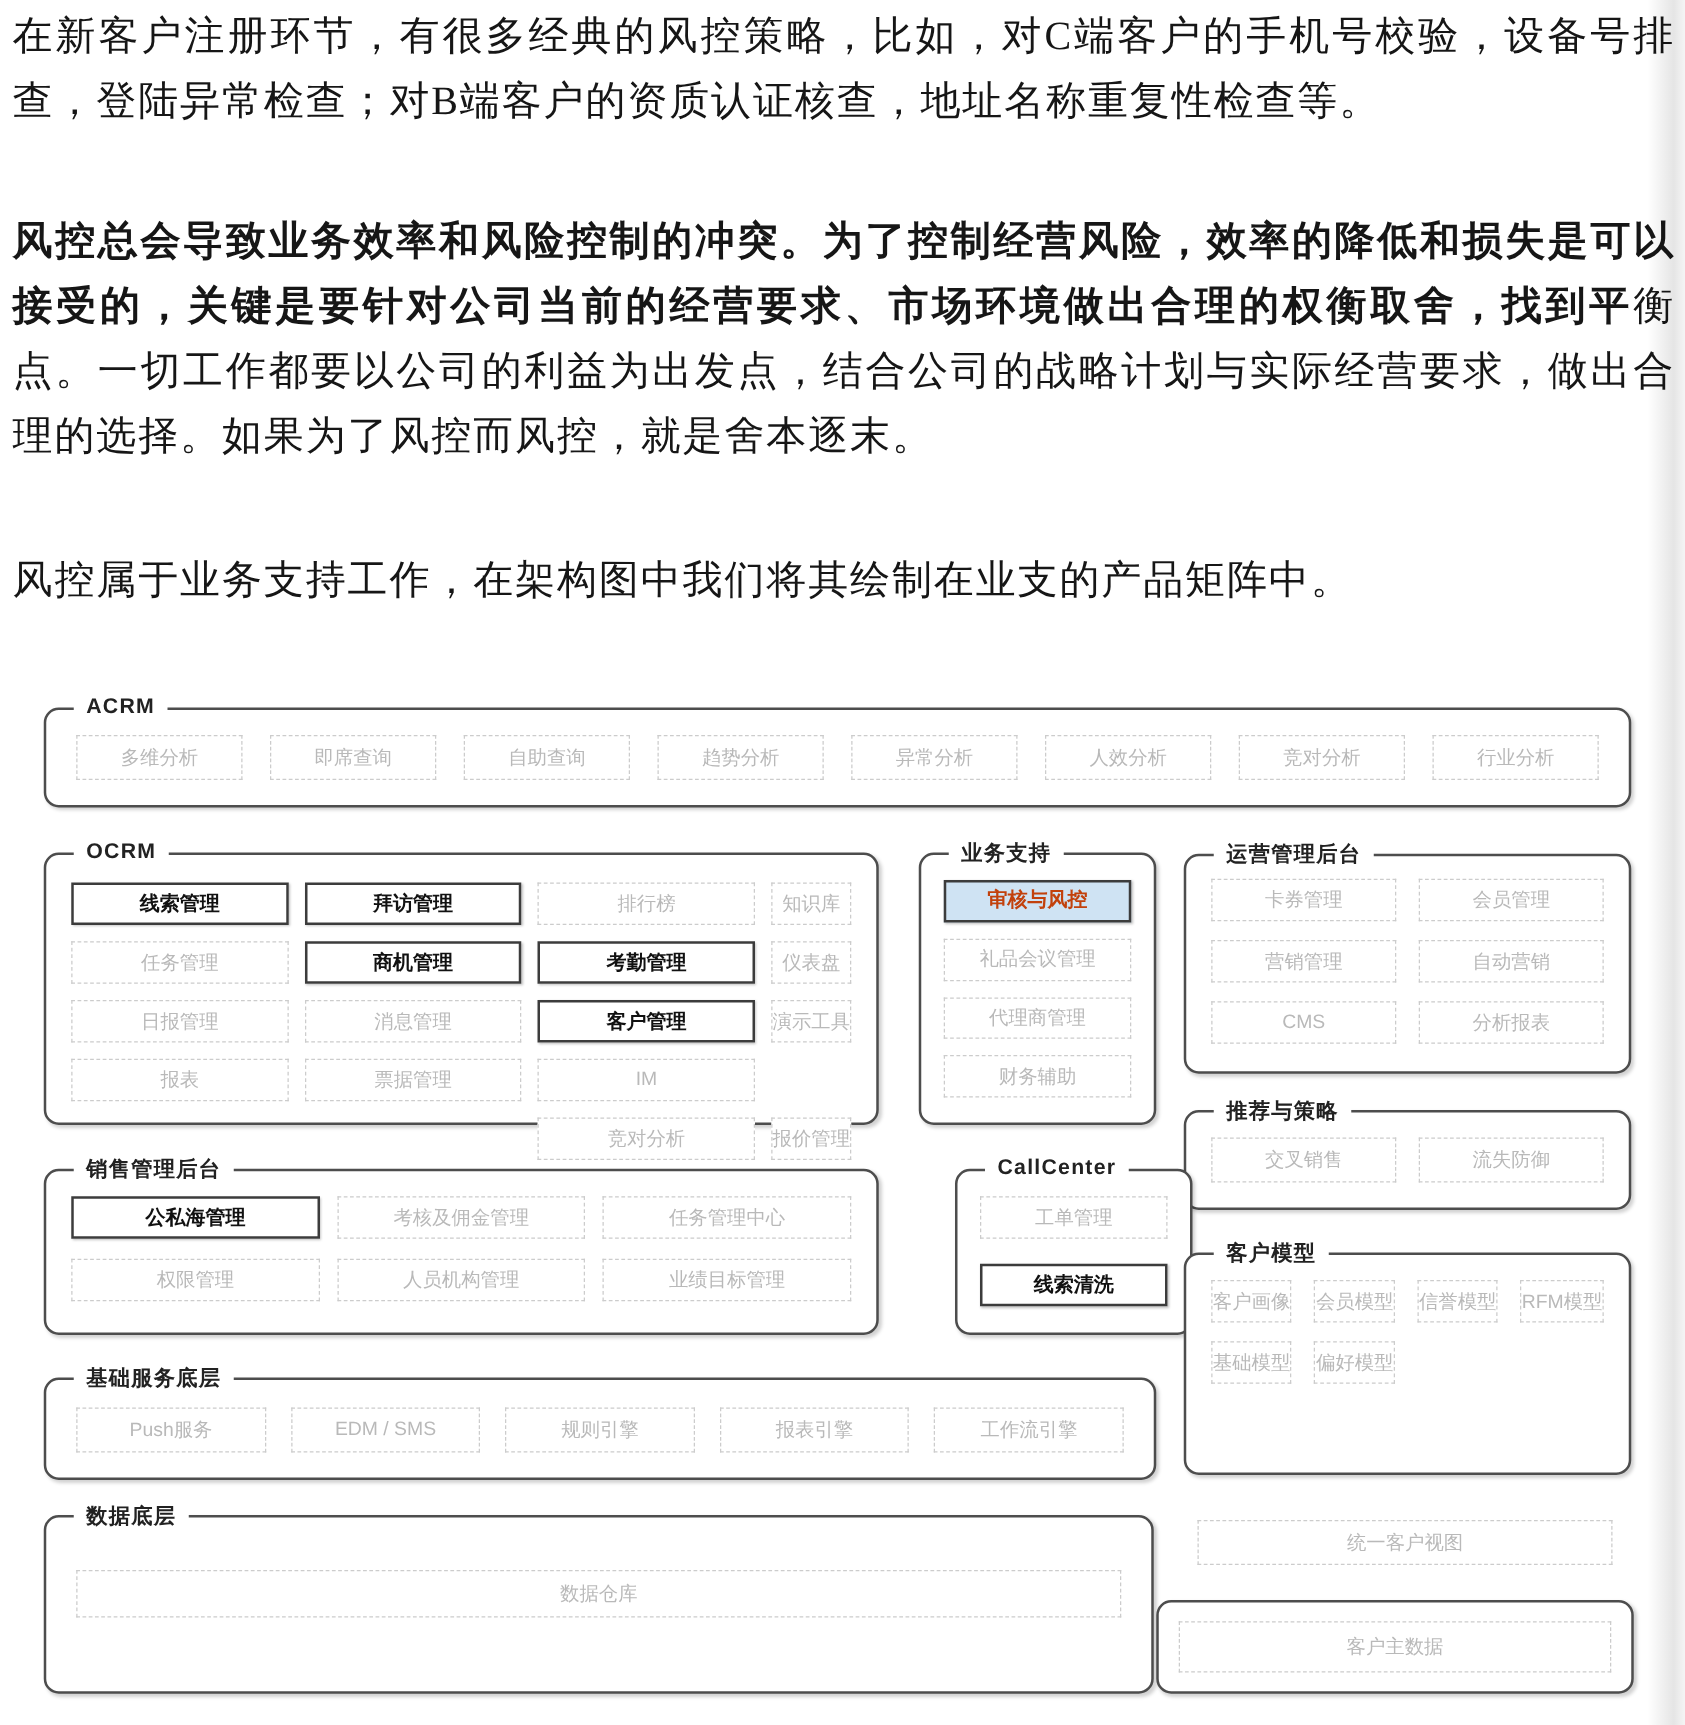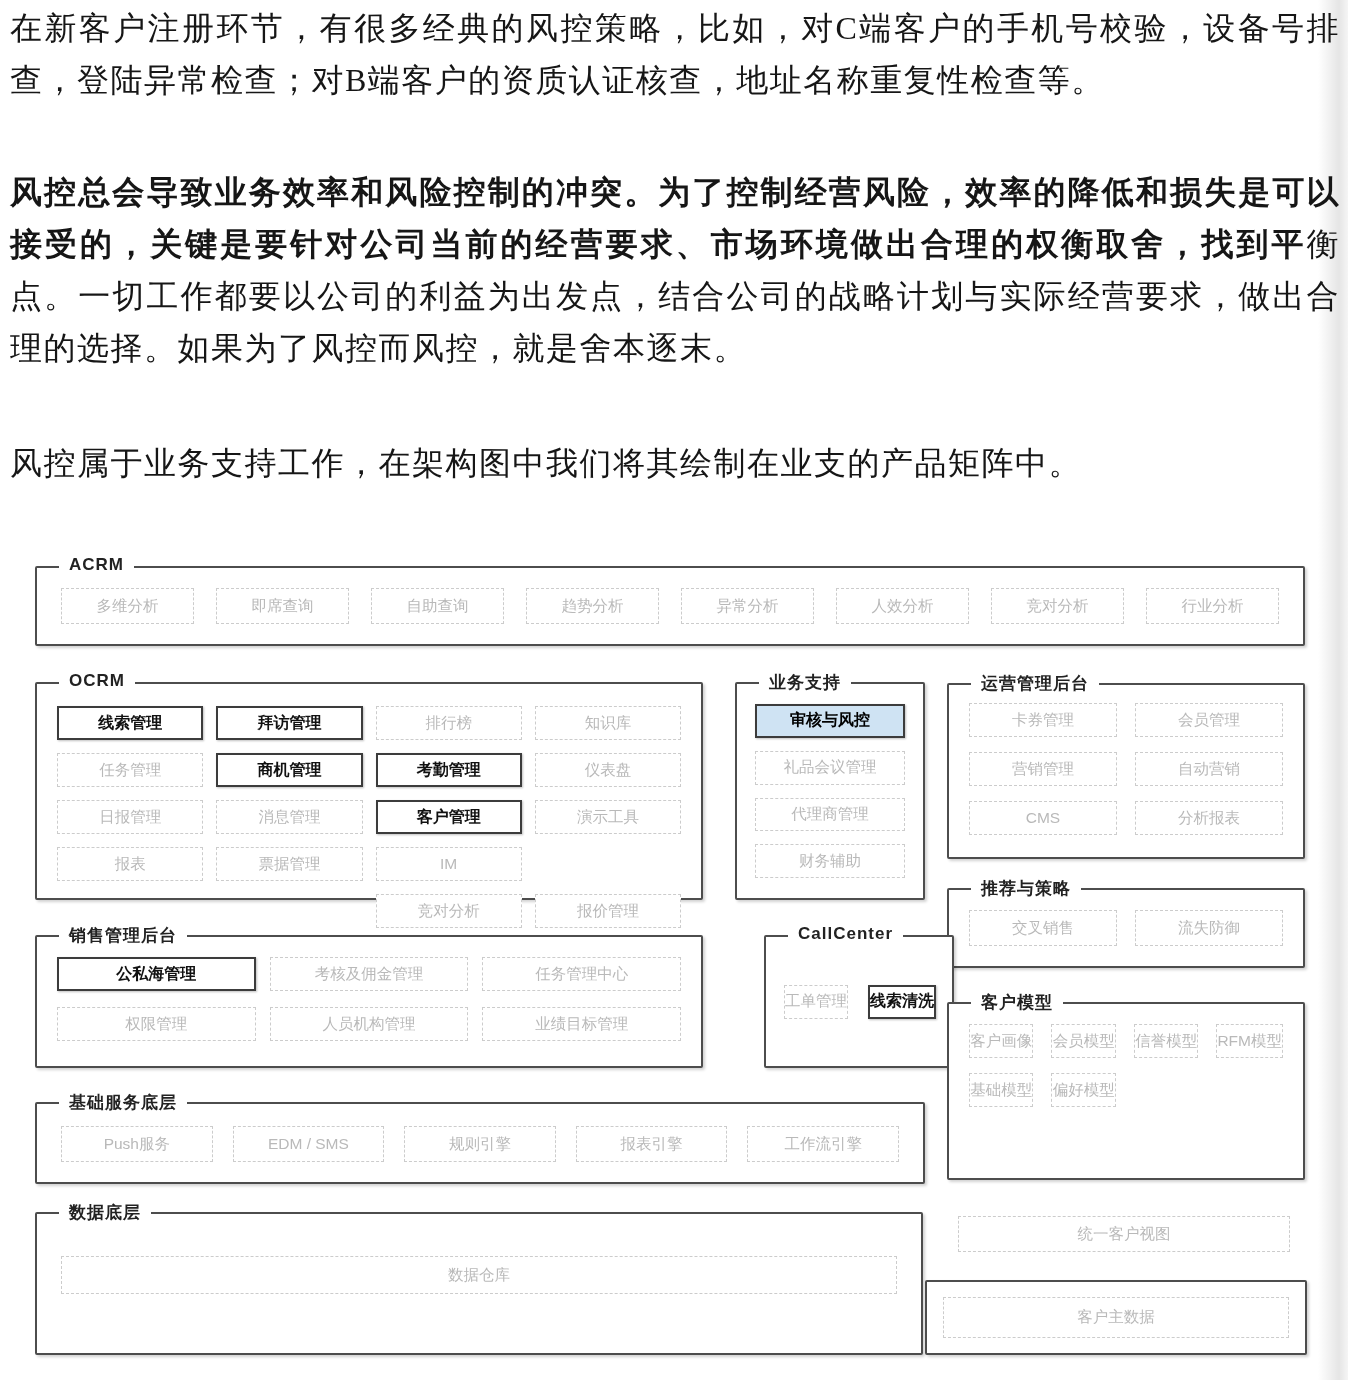--- a/index.html
+++ b/index.html
@@ -19,52 +19,52 @@
   
   .para{
     position:absolute;left:10px;width:1330px;
     font-family:"Liberation Serif","DejaVu Serif",serif;
     font-size:32px;line-height:52px;letter-spacing:1.5px;
     color:var(--text-color);text-align:justify;
   }
   .para b{font-weight:bold;}
   
   .box{
-    position:absolute;border:2.5px solid var(--container-border);border-radius:2px;
+    position:absolute;border:2.5px solid var(--container-border);border-radius:12px;
     background:#fff;box-shadow:2px 2px 3px rgba(0,0,0,0.18);
   }
   .legend{
     position:absolute;top:-13px;left:22px;background:#fff;padding:0 10px;
     font-size:17px;font-weight:bold;color:#222;letter-spacing:1px;white-space:nowrap;
   }
   .inner{width:100%;height:100%;}
   
   .chip{
     display:flex;align-items:center;justify-content:center;
     font-size:15.5px;white-space:nowrap;background:#fff;
   }
   .chip.gray{border:1.5px dashed var(--chip-gray-border);color:var(--chip-gray-text);}
   .chip.dark{border:2px solid var(--chip-dark-border);color:#111;font-weight:bold;font-size:16px;
              box-shadow:1px 1px 2px rgba(0,0,0,0.25);}
   .chip.blue{border:2px solid var(--chip-dark-border);background:var(--highlight-bg);
-             color:#000000;font-weight:bold;font-size:16px;box-shadow:1px 1px 2px rgba(0,0,0,0.25);}
+             color:#c2410c;font-weight:bold;font-size:16px;box-shadow:1px 1px 2px rgba(0,0,0,0.25);}
   
   #acrm .inner{display:flex;gap:22px;padding:20px 24px;}
   #acrm .chip{flex:1;height:36px;}
-  #ocrm .inner{display:grid;grid-template-columns:repeat(4,1fr);column-gap:13px;row-gap:13px;padding:22px 20px;align-content:start;}
+  #ocrm .inner{display:grid;grid-template-columns:repeat(3,1fr);column-gap:13px;row-gap:13px;padding:22px 20px;align-content:start;}
   #ocrm .chip{height:34px;}
   #biz-support .inner{display:flex;flex-direction:column;gap:13px;padding:20px 18px;}
   #biz-support .chip{height:34px;}
   #ops-admin .inner{display:grid;grid-template-columns:repeat(2,1fr);column-gap:18px;row-gap:15px;padding:18px 20px;align-content:start;}
   #ops-admin .chip{height:34px;}
   #recommend .inner{display:grid;grid-template-columns:repeat(2,1fr);column-gap:18px;padding:20px 20px;}
   #recommend .chip{height:36px;}
   #sales-admin .inner{display:grid;grid-template-columns:repeat(3,1fr);column-gap:14px;row-gap:16px;padding:20px 20px;align-content:start;text-align:center;}
   #sales-admin .chip{height:34px;}
-  #callcenter .inner{display:flex;flex-direction:row;gap:20px;padding:20px 18px;align-items:center;}
+  #callcenter .inner{display:flex;flex-direction:column;gap:20px;padding:20px 18px;}
   #callcenter .chip{height:34px;}
   #customer-model .inner{display:grid;grid-template-columns:repeat(4,1fr);column-gap:18px;row-gap:15px;padding:20px 20px;align-content:start;}
   #customer-model .chip{height:34px;}
   #base-service .inner{display:flex;gap:20px;padding:22px 24px;}
   #base-service .chip{flex:1;height:36px;text-align:center;}
   #data-layer .inner{padding:20px 24px;}
   #data-layer .marts{display:flex;gap:18px;}
   #data-layer .marts .chip{flex:1;height:37px;}
   #data-layer .warehouse{margin-top:22px;height:38px;}
   #customer-master .inner{padding:15px 16px;}

